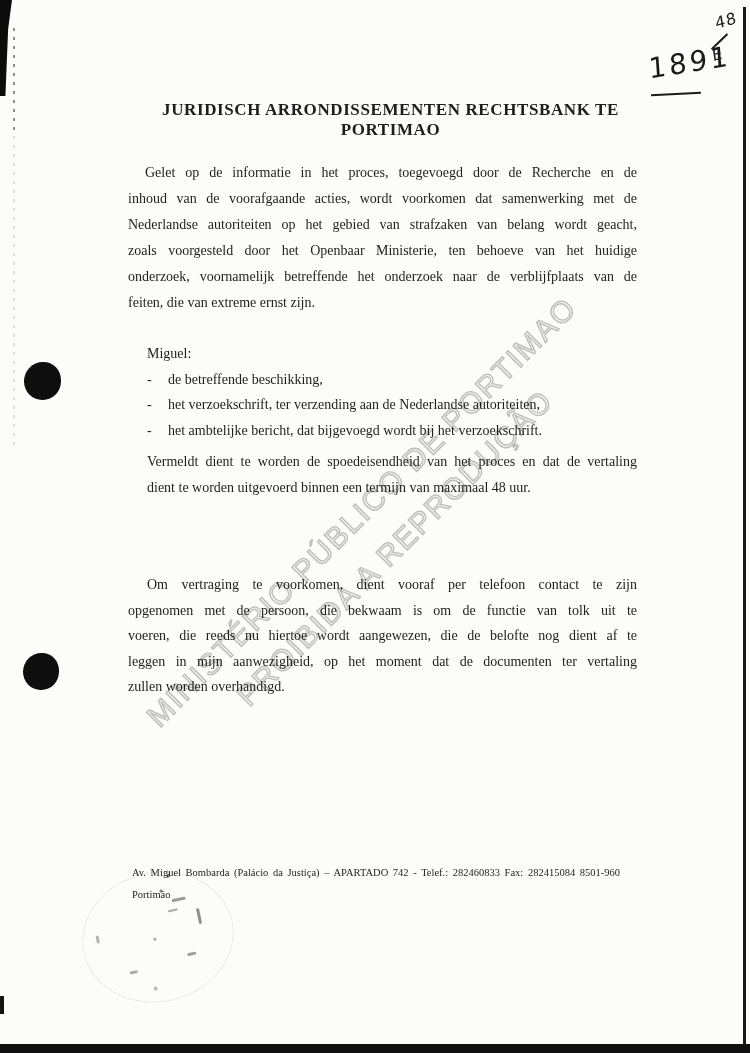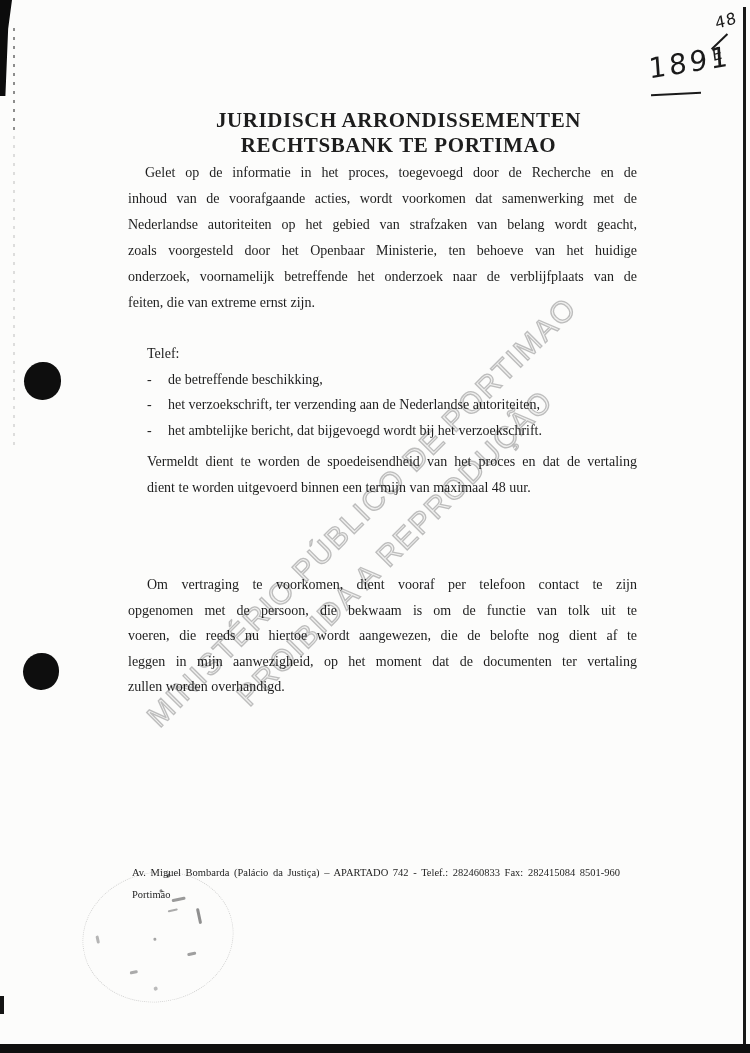--- a/index.html
+++ b/index.html
@@ -36,22 +36,22 @@
   .hw-folio .bottom{position:absolute;left:4px;top:30px;font-size:16px;transform:skewX(-8deg);}
   
   .wm{position:absolute;font-family:"Liberation Sans","DejaVu Sans",sans-serif;
     font-size:30px;letter-spacing:2px;white-space:nowrap;
     color:rgba(175,175,175,.16);
     -webkit-text-stroke:1.3px rgba(158,158,158,.65);
     transform:translate(-50%,-50%) rotate(-45deg);pointer-events:none;}
   .wm.l1{left:362px;top:512px;}
   .wm.l2{left:395px;top:548px;}
   
-  .title{position:absolute;left:128px;width:509px;top:92px;margin:16px;
-    font-size:21px;font-weight:bold;letter-spacing:.6px;text-align:center;}
+  .title{position:absolute;left:128px;width:509px;top:92px;margin:8px;
+    font-size:17px;font-weight:bold;letter-spacing:.6px;text-align:center;}
   .block{position:absolute;font-size:14px;line-height:26px;}
   .block .ln{white-space:nowrap;}
   .block .just{text-align:justify;text-align-last:justify;}
   .p1{left:128px;top:134px;width:509px;}
   .mid{left:147px;top:341px;width:490px;line-height:25.5px;}
   .bullet-row{display:flex;}
   .bullet-row .dash{width:21px;flex:0 0 21px;}
   .gap-before{margin-top:6px;}
   .p3{left:128px;top:572px;width:509px;line-height:25.5px;}
   .ind1{padding-left:17px;margin-top:26px;}
@@ -94,21 +94,21 @@
   <div class="block p1">
     <div class="ln just ind1">Gelet op de informatie in het proces, toegevoegd door de Recherche en de</div>
     <div class="ln just">inhoud van de voorafgaande acties, wordt voorkomen dat samenwerking met de</div>
     <div class="ln just">Nederlandse autoriteiten op het gebied van strafzaken van belang wordt geacht,</div>
     <div class="ln just">zoals voorgesteld door het Openbaar Ministerie, ten behoeve van het huidige</div>
     <div class="ln just">onderzoek, voornamelijk betreffende het onderzoek naar de verblijfplaats van de</div>
     <div class="ln">feiten, die van extreme ernst zijn.</div>
   </div>
 
   <div class="block mid">
-    <div class="ln">Telef:</div>
+    <div class="ln">Miguel:</div>
     <div class="bullet-row">
       <span class="dash">-</span>
       <span class="ln">de betreffende beschikking,</span>
     </div>
     <div class="bullet-row">
       <span class="dash">-</span>
       <span class="ln">het verzoekschrift, ter verzending aan de Nederlandse autoriteiten,</span>
     </div>
     <div class="bullet-row">
       <span class="dash">-</span>

